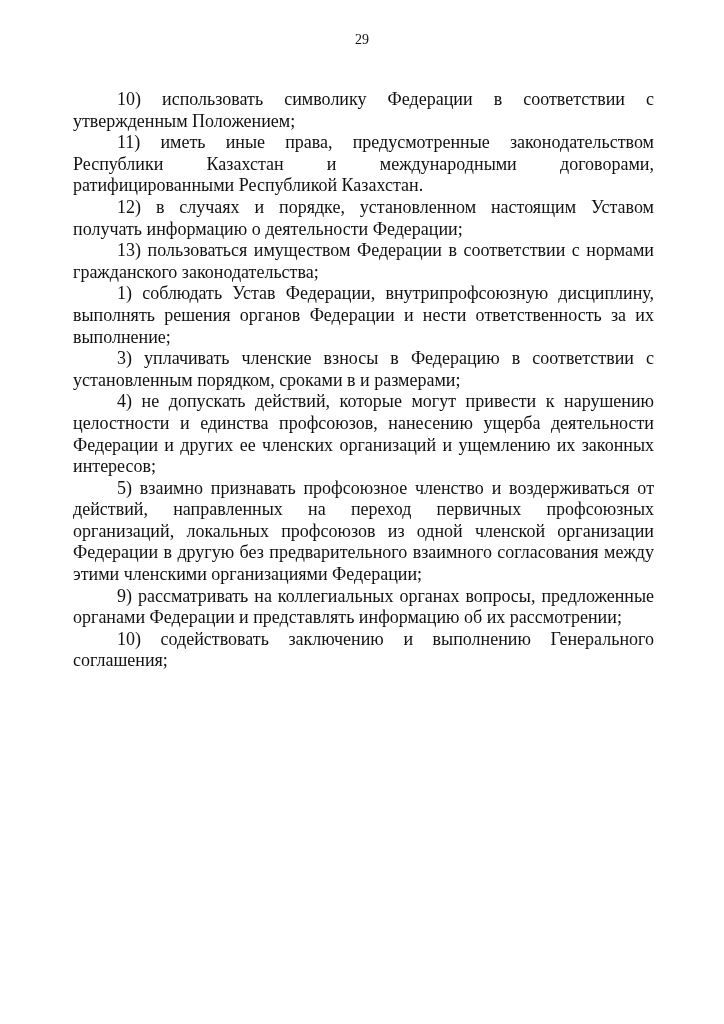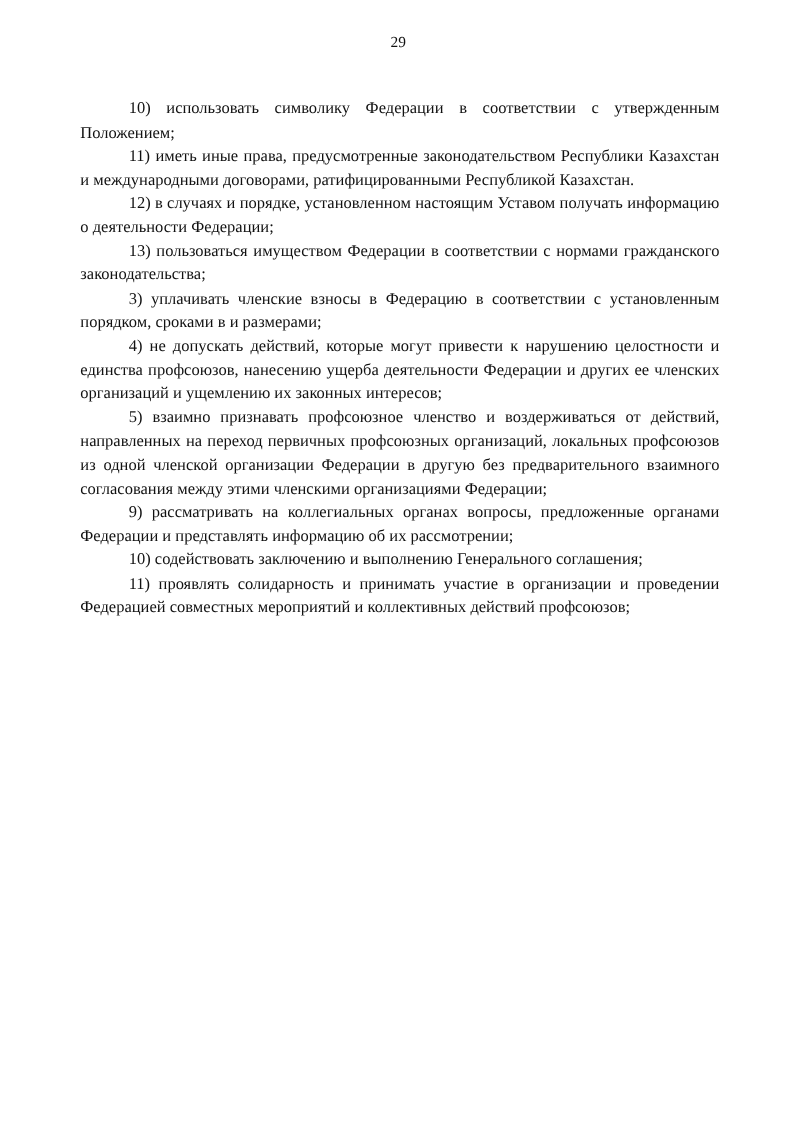--- a/index.html
+++ b/index.html
@@ -25,36 +25,36 @@
     line-height: 16px;
   }
   .body-text {
     position: absolute;
     top: 89px;
     left: 73px;
     width: 581px;
   }
   .para {
     margin: 0;
-    font-size: 15px;
+    font-size: 18px;
     line-height: 21.6px;
     text-align: justify;
     text-indent: 44px;
     word-spacing: 0px;
   }
 </style>
 </head>
 <body>
 
 <div class="page-number">29</div>
 
 <div class="body-text">
   <p class="para">10) использовать символику Федерации в соответствии с утвержденным Положением;</p>
   <p class="para">11) иметь иные права, предусмотренные законодательством Республики Казахстан и международными договорами, ратифицированными Республикой Казахстан.</p>
   <p class="para">12) в случаях и порядке, установленном настоящим Уставом получать информацию о деятельности Федерации;</p>
   <p class="para">13) пользоваться имуществом Федерации в соответствии с нормами гражданского законодательства;</p>
+  <p class="para">1) соблюдать Устав Федерации, внутрипрофсоюзную дисциплину, выполнять решения органов Федерации и нести ответственность за их выполнение;</p>
   <p class="para">3) уплачивать членские взносы в Федерацию в соответствии с установленным порядком, сроками в и размерами;</p>
   <p class="para">4) не допускать действий, которые могут привести к нарушению целостности и единства профсоюзов, нанесению ущерба деятельности Федерации и других ее членских организаций и ущемлению их законных интересов;</p>
   <p class="para">5) взаимно признавать профсоюзное членство и воздерживаться от действий, направленных на переход первичных профсоюзных организаций, локальных профсоюзов из одной членской организации Федерации в другую без предварительного взаимного согласования между этими членскими организациями Федерации;</p>
   <p class="para">9) рассматривать на коллегиальных органах вопросы, предложенные органами Федерации и представлять информацию об их рассмотрении;</p>
   <p class="para">10) содействовать заключению и выполнению Генерального соглашения;</p>
-  <p class="para">11) проявлять солидарность и принимать участие в организации и проведении Федерацией совместных мероприятий и коллективных действий профсоюзов;</p>
 </div>
 
 </body></html>

